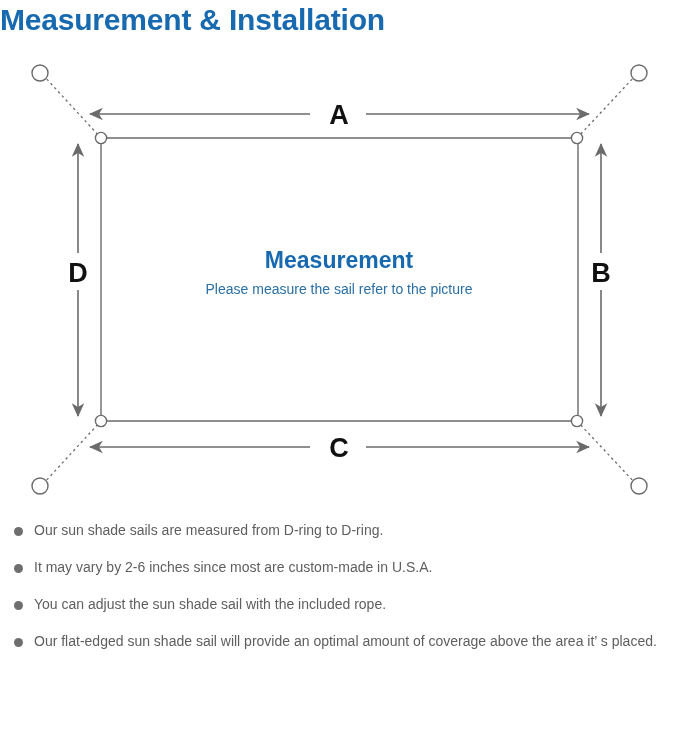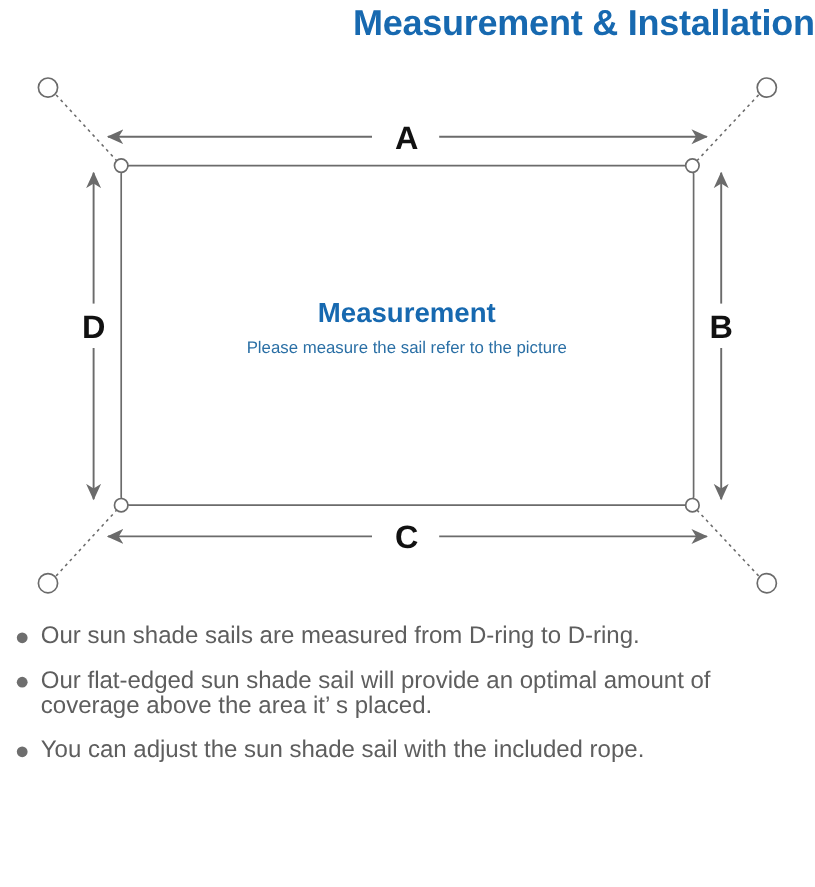--- a/index.html
+++ b/index.html
@@ -15,21 +15,21 @@
     overflow: hidden;
     position: relative;
   }
 
   
   .title {
     position: absolute;
     left: 0;
     top: 0;
     width: 679px;
-    text-align: right;
+    text-align: left;
     font-size: 30px;
     font-weight: bold;
     color: #1769b0;
     letter-spacing: -0.2px;
     line-height: 40px;
     white-space: nowrap;
   }
 
   
   .diagram {
@@ -78,21 +78,21 @@
     flex: 0 0 auto;
     width: 9px;
     height: 9px;
     border-radius: 50%;
     background: #6e6e6e;
     margin-top: 7px;
     margin-right: 11px;
   }
   .note-text {
     flex: 1 1 auto;
-    font-size: 20px;
+    font-size: 14px;
     line-height: 21px;
     color: #5e5e5e;
   }
 </style>
 </head>
 <body>
 
 <div class="title">Measurement &amp; Installation</div>
 
 <div class="diagram">
@@ -155,25 +155,29 @@
   </svg>
 </div>
 
 <div class="notes">
 
   <div class="note">
     <span class="note-bullet"></span>
     <span class="note-text">Our sun shade sails are measured from D-ring to D-ring.</span>
   </div>
 
+  <div class="note">
+    <span class="note-bullet"></span>
+    <span class="note-text">It may vary by 2-6 inches since most are custom-made in U.S.A.</span>
+  </div>
 
+
+  <div class="note">
+    <span class="note-bullet"></span>
+    <span class="note-text">You can adjust the sun shade sail with the included rope.</span>
+  </div>
 
   <div class="note">
     <span class="note-bullet"></span>
     <span class="note-text">Our flat-edged sun shade sail will provide an optimal amount of coverage above the area it’ s placed.</span>
   </div>
 
-  <div class="note">
-    <span class="note-bullet"></span>
-    <span class="note-text">You can adjust the sun shade sail with the included rope.</span>
-  </div>
-
 </div>
 
 </body></html>

